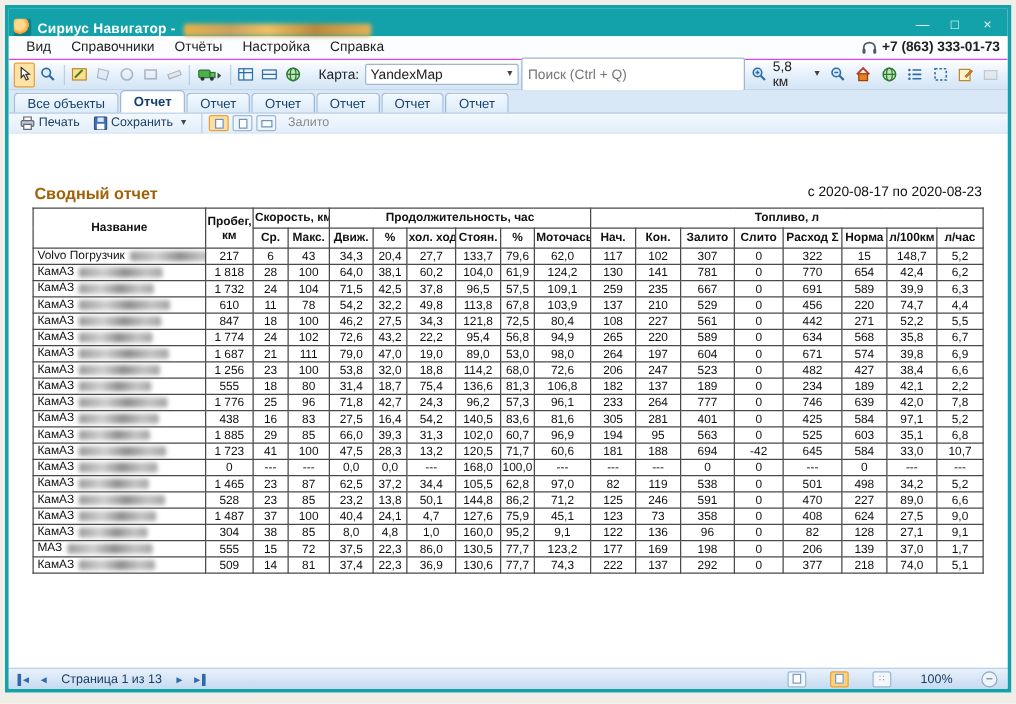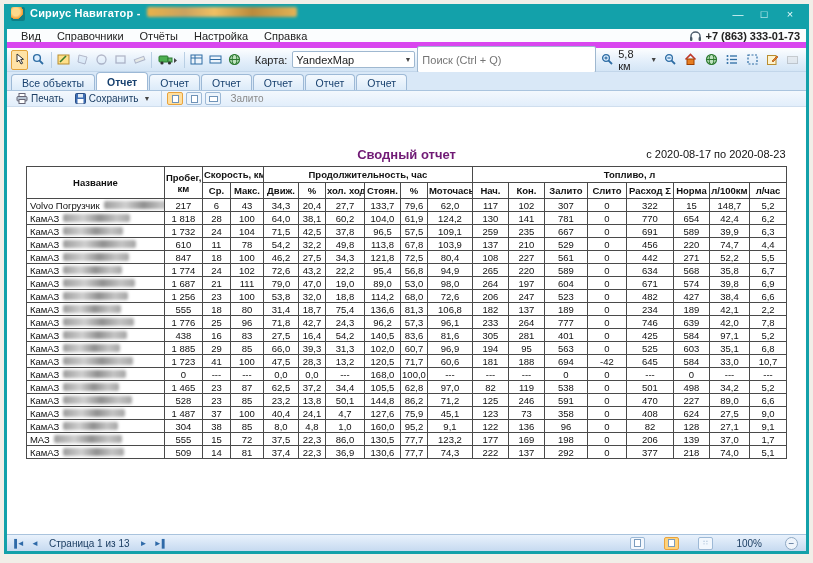--- a/index.html
+++ b/index.html
@@ -3,33 +3,33 @@
 <meta charset="utf-8">
 <style>
   * { box-sizing: border-box; margin: 0; padding: 0; }
   html,body { width:813px; height:563px; overflow:hidden; }
   body { font-family:"Liberation Sans", sans-serif; background:#f1eee8; position:relative; }
 
   .window { position:absolute; left:4px; top:4px; width:805px; height:550px;
             border:3px solid #13a1aa; background:#fff; display:flex; flex-direction:column; }
 
   
-  .titlebar { height:22px; background:#13a1aa; display:flex; align-items:flex-start; padding:0 4px; flex:0 0 auto; }
+  .titlebar { height:22px; background:#13a1aa; display:flex; align-items:flex-end; padding:0 4px; flex:0 0 auto; }
   .app-icon { width:14px; height:14px; margin-right:5px; border-radius:2px;
               background:radial-gradient(circle at 35% 35%, #ffd98c 0 30%, #f29a2e 55%, #0e7f86 56%); }
   .title-text { color:#fff; font-size:11px; font-weight:bold; letter-spacing:.2px; }
   .redact { display:inline-block; height:9px; border-radius:2px; filter:blur(1.6px); vertical-align:middle; }
   .redact-orange { width:150px; height:10px; margin-left:6px;
      background:linear-gradient(90deg,#e8b24a,#caa25f 25%,#f0c063 45%,#b98a3c 70%,#e3b356); }
   .redact-gray { background:linear-gradient(90deg,#9c9c9c,#cfcfcf 30%,#8f8f8f 55%,#c4c4c4 80%,#a5a5a5); }
   .win-controls { margin-left:auto; display:flex; gap:2px; }
   .win-btn { width:24px; height:16px; color:#eafcfd; font-size:11px; line-height:15px; text-align:center; cursor:default; }
 
   
-  .menubar { height:19px; background:#fbfdfe; border-bottom:6px solid #d946ef; display:flex; align-items:center; padding:0 6px; flex:0 0 auto; }
+  .menubar { height:19px; background:#fbfdfe; border-bottom:1px solid #d946ef; display:flex; align-items:center; padding:0 6px; flex:0 0 auto; }
   .menu-item { font-size:11px; color:#222; padding:2px 8px; }
   .menu-right { margin-left:auto; display:flex; align-items:center; gap:4px;font-weight:bold; }
   .phone { font-size:11px; color:#222; }
 
   
   .toolbar { height:24px; background:linear-gradient(#fdfeff,#e2eefa 60%,#d4e5f5);
              border-bottom:1px solid #c2d6ea; display:flex; align-items:center; padding:0 4px; gap:2px; flex:0 0 auto; }
   .tbtn { width:20px; height:20px; display:flex; align-items:center; justify-content:center; border:1px solid transparent; border-radius:2px; }
   .tbtn.active { background:#ffe3a6; border-color:#e2a33c; }
   .tbtn.disabled { opacity:.38; }
@@ -56,21 +56,21 @@
   .rbtn { display:flex; align-items:center; gap:3px; font-size:10px; color:#1c3e63; padding:0 4px; height:14px; }
   .rbtn .lbl { line-height:14px; }
   .rtoggle { width:16px; height:13px; border:1px solid #9db9d6; border-radius:2px; background:#eef5fc; display:flex; align-items:center; justify-content:center; }
   .rtoggle.active { background:#ffdf9e; border-color:#e8a33d; }
   .rtoggle .dot { width:7px; height:8px; background:#fff; border:1px solid #6f93b8; }
   .close-lbl { color:#8a8a8a; font-size:10px; padding:0 6px; }
 
   
   .content { flex:1 1 auto; background:#fff; overflow:hidden; position:relative; }
   .report-head { position:relative; width:758px; margin:40px auto 3px; height:16px; }
-  .report-title { position:absolute; left:0; right:0; text-align:center; font-size:13px; font-weight:bold; color:#701a75; }
+  .report-title { position:absolute; left:0; right:0; font-size:13px; font-weight:bold; color:#a16207; }
   .report-period { position:absolute; right:0; top:1px; font-size:11px; color:#111; }
 
   table.report-table { border-collapse:collapse; table-layout:fixed; width:758px; margin:2px auto 0; }
   .report-table th, .report-table td { border:1px solid #4a4a4a; font-size:9.5px; line-height:11px;
         padding:0 1px; text-align:center; white-space:nowrap; overflow:hidden; }
   .report-table th { font-weight:bold; height:16px; color:#111; }
   .report-table td { height:13px; color:#111; }
   .report-table td.name-cell { text-align:left; padding-left:3px; }
   .vehicle-name { vertical-align:middle; }
   .plate { margin-left:4px; height:8px; }

